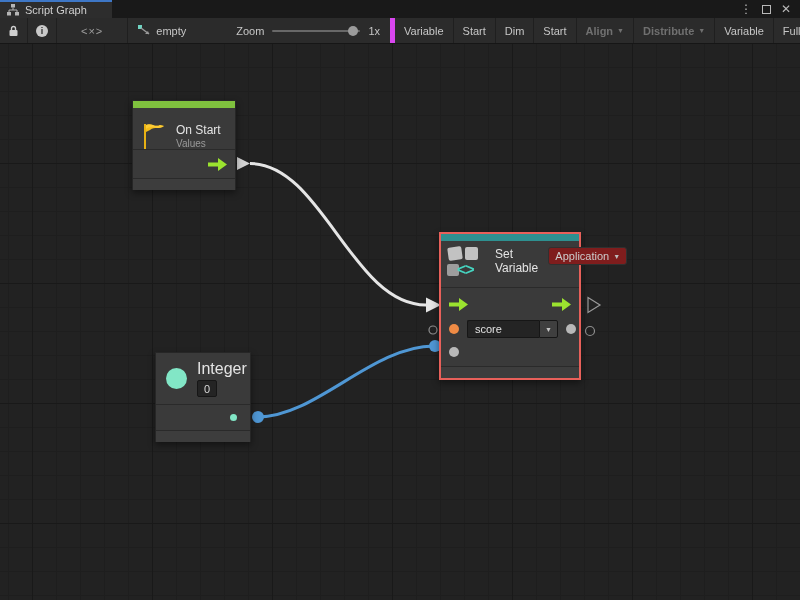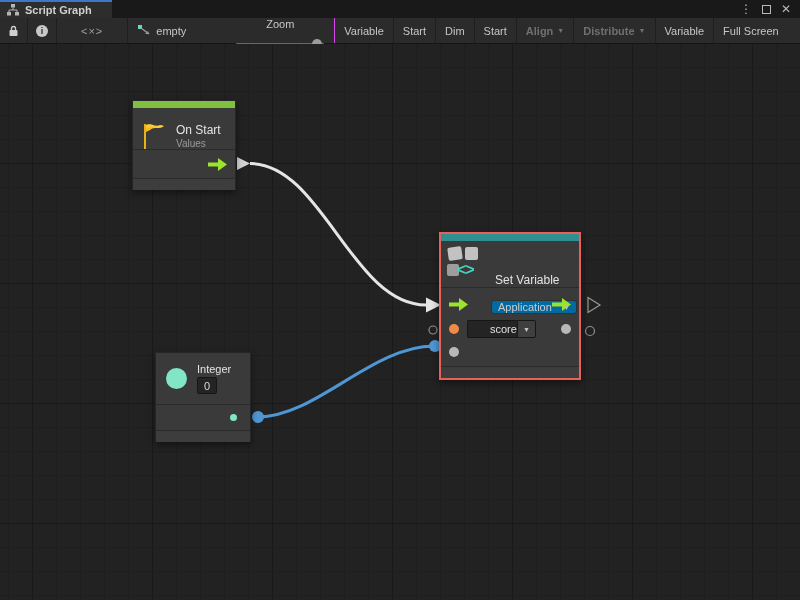--- a/index.html
+++ b/index.html
@@ -1,35 +1,35 @@
 <!DOCTYPE html>
 <html><head>
 <meta charset="utf-8">
 <style>
   * { margin:0; padding:0; box-sizing:border-box; }
   html,body { width:800px; height:600px; overflow:hidden; background:#222; }
   body { font-family:"Liberation Sans", sans-serif; -webkit-font-smoothing:antialiased; position:relative; }
 
   
   .titlebar { position:absolute; top:0; left:0; width:800px; height:18px; background:#191919; display:flex; align-items:stretch; }
-  .tab { width:112px; background:#2d2d2d; border-top:2px solid #3e77c6; display:flex; align-items:center; gap:6px; padding-left:7px; color:#cfcfcf; font-size:11px;font-weight:bold; }
+  .tab { width:112px; background:#2d2d2d; border-top:2px solid #3e77c6; display:flex; align-items:center; gap:6px; padding-left:7px; color:#cfcfcf; font-size:11px; }
   .tab svg { flex:0 0 auto; }
   .win-controls { margin-left:auto; display:flex; align-items:center; gap:4px; padding-right:6px; color:#b9b9b9; }
   .win-btn { width:16px; height:16px; display:flex; align-items:center; justify-content:center; font-size:12px; cursor:default; }
   .maxi-box { width:9px; height:9px; border:1.5px solid #b9b9b9; }
 
   
   .toolbar { position:absolute; top:18px; left:0; width:800px; height:26px; background:#2b2b2b; border-bottom:1px solid #161616; display:flex; align-items:stretch; font-size:11px; color:#c6c6c6; }
   .tbtn { display:flex; align-items:center; justify-content:center; padding:0 9px; border-right:1px solid #1f1f1f; white-space:nowrap; }
   .tbtn.icon-only { padding:0 8px; }
   .tbtn.disabled { color:#707070;font-weight:bold; }
   .caret { font-size:7px; margin-left:4px; position:relative; top:0px; }
   .spacer { border-right:none; }
   .empty-wrap { display:flex; align-items:center; gap:5px; padding:0 10px; }
-  .zoom-wrap { display:flex; align-items:center; gap:8px; padding:0 10px 0 40px; border-right:1px solid #d946ef;flex-direction:column; }
+  .zoom-wrap { display:flex; align-items:center; gap:8px; padding:0 10px 0 40px; border-right:5px solid #d946ef; }
   .slider { position:relative; width:88px; height:12px; }
   .slider .track { position:absolute; top:5px; left:0; width:100%; height:2px; background:#686868; border-radius:1px; }
   .slider .knob { position:absolute; top:1px; right:2px; width:10px; height:10px; border-radius:50%; background:#9b9b9b; }
   .info-circle { width:12px; height:12px; border-radius:50%; background:#c9c9c9; color:#2b2b2b; font-size:9px; font-weight:bold; display:flex; align-items:center; justify-content:center; }
   .code-glyph { color:#9f9f9f; letter-spacing:1px; font-size:11px; }
 
   
   .canvas { position:absolute; top:44px; left:0; width:800px; height:556px;
     background-color:#222222;
     background-image:
@@ -58,44 +58,44 @@
 
   
   .node-setvar { left:439px; top:188px; width:142px; height:148px; border:2px solid #e8605a; background:#3a3a3a; }
   .node-setvar .hdr { height:46px; display:flex; gap:6px; padding:4px 6px 0 6px; }
   .sv-icon { position:relative; width:38px; height:38px; flex:0 0 auto; }
   .sv-icon .sq { position:absolute; background:#c2c2c2; border-radius:2px; }
   .sq1 { width:14px; height:13px; left:1px; top:2px; transform:rotate(-8deg); }
   .sq2 { width:13px; height:13px; left:18px; top:2px; }
   .sq3 { width:12px; height:12px; left:0px; top:19px; background:#9d9d9d !important; }
   .sv-chevrons { position:absolute; left:10px; top:16px; color:#46d4c0; font-size:16px; font-weight:bold; letter-spacing:-1px; }
-  .sv-right { display:flex; flex-direction:column; gap:13px; padding-top:2px;margin-top:26px; }
+  .sv-right { display:flex; flex-direction:row; gap:3px; padding-top:2px; }
   .sv-title { color:#e4e4e4; font-size:12px; padding-left:4px; }
-  .sv-dd { width:86px; height:18px; background:#0369a1; border:1px solid #303030; border-radius:3px; color:#cccccc; font-size:11px; display:flex; align-items:center; justify-content:space-between; padding:0 6px; }
+  .sv-dd { width:86px; height:18px; background:#7f1d1d; border:1px solid #303030; border-radius:3px; color:#cccccc; font-size:11px; display:flex; align-items:center; justify-content:space-between; padding:0 6px; }
   .sv-dd .caret { font-size:7px; color:#bdbdbd; }
   .node-setvar .body { padding:4px 0; }
   .row { display:flex; align-items:center; padding:0 8px; }
   .row-flow { height:25px; justify-content:space-between; }
   .row-val { height:24px; gap:8px; }
   .row-val2 { height:21px; }
   .dot { width:10px; height:10px; border-radius:50%; flex:0 0 auto; }
   .dot-orange { background:#ef8b45; }
   .dot-gray { background:#b8b8b8; }
   .score-wrap { display:flex; height:18px; }
-  .score-field { width:50px; background:#242424; border:1px solid #161616; border-right:none; border-radius:2px 0 0 2px; color:#e0e0e0; font-size:11px; display:flex; align-items:center; padding-left:22px; }
+  .score-field { width:72px; background:#242424; border:1px solid #161616; border-right:none; border-radius:2px 0 0 2px; color:#e0e0e0; font-size:11px; display:flex; align-items:center; padding-left:7px; }
   .score-btn { width:19px; background:#3f3f3f; border:1px solid #161616; border-radius:0 2px 2px 0; display:flex; align-items:center; justify-content:center; color:#c4c4c4; }
   .score-btn .caret { margin:0; }
   .row-val .dot-right { margin-left:auto; }
 
   
   .node-int { left:155px; top:308px; width:96px; height:90px; }
   .node-int .hdr { height:51px; display:flex; align-items:center; gap:10px; padding:0 6px 0 10px; }
   .int-circle { width:21px; height:21px; border-radius:50%; background:#82e6c6; flex:0 0 auto; }
   .int-col { display:flex; flex-direction:column; gap:2px; }
-  .int-title { color:#e4e4e4; font-size:11px; }
+  .int-title { color:#e4e4e4; font-size:16px; }
   .int-field { width:20px; height:17px; background:#242424; border:1px solid #161616; border-radius:2px; color:#d8d8d8; font-size:11px; display:flex; align-items:center; justify-content:center; }
   .node-int .body { height:25px; display:flex; align-items:center; justify-content:flex-end; padding-right:13px; }
   .int-port { width:7px; height:7px; border-radius:50%; background:#82e6c6; }
 </style>
 </head>
 <body>
 
 <div class="titlebar">
   <div class="tab">
     <svg width="12" height="12" viewBox="0 0 12 12">

